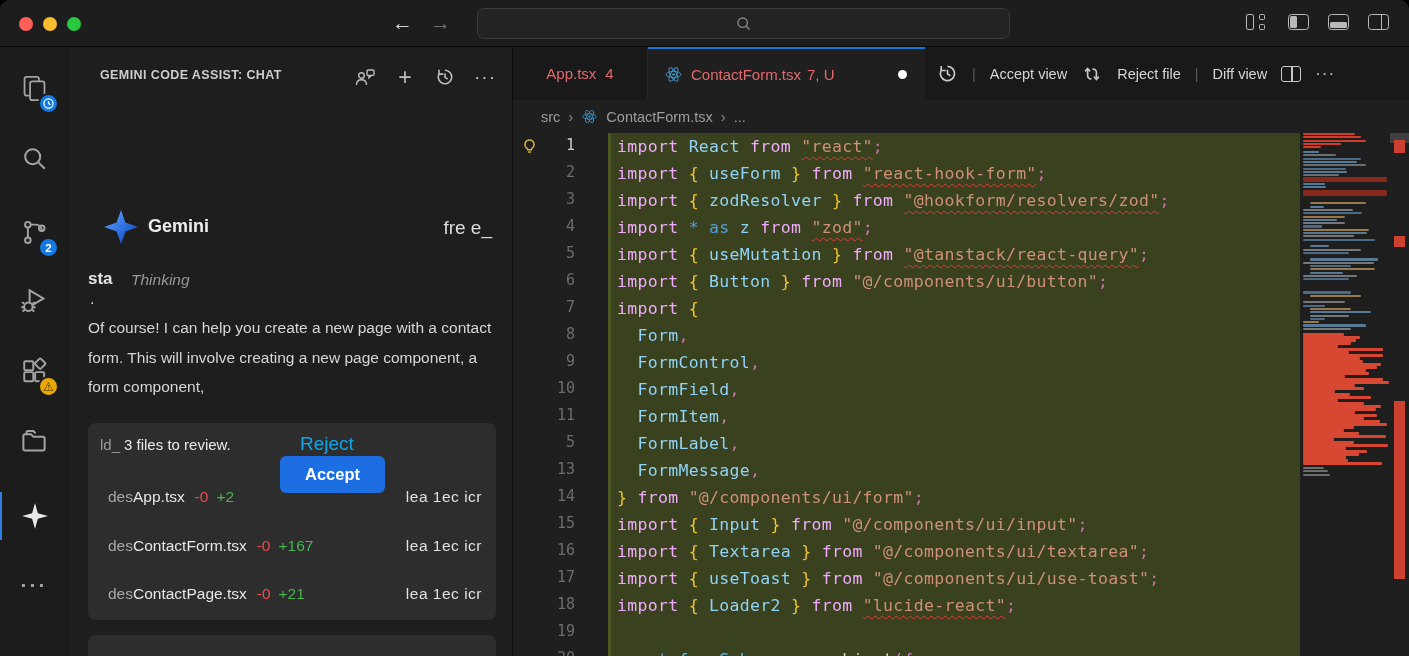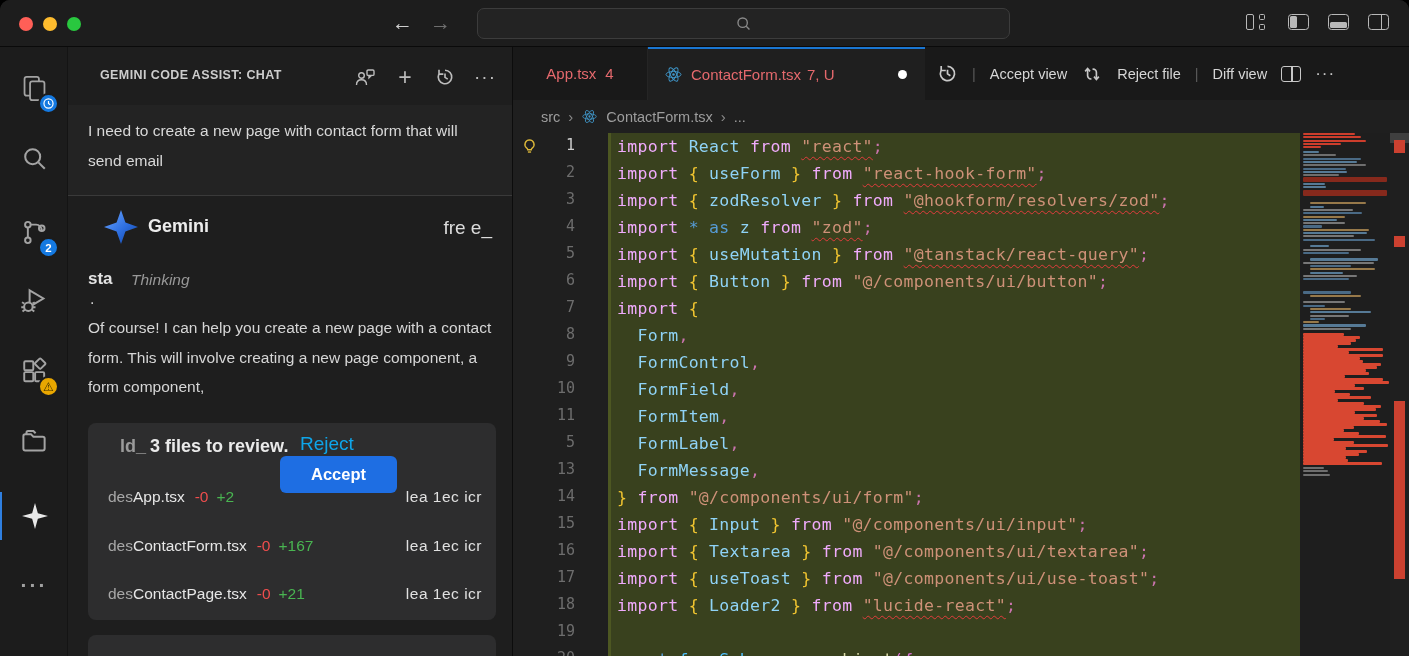--- a/index.html
+++ b/index.html
@@ -44,24 +44,24 @@
   .user-block{position:absolute;left:0;top:58px;right:0;height:91px;background:#232323;border-bottom:1px solid #3a3a3a;}
   .user-msg{position:absolute;left:20px;top:11px;right:24px;font-size:15.5px;line-height:30px;color:#d8d8d8;}
   .gem-row-icon{position:absolute;left:36px;top:163px;width:34px;height:34px;background:linear-gradient(135deg,#6ea8ff 0%,#2e6fe0 55%,#0c3f9e 100%);clip-path:polygon(50% 0%,63% 37%,100% 50%,63% 63%,50% 100%,37% 63%,0% 50%,37% 37%);}
   .gem-name{position:absolute;left:80px;top:169px;font-size:18px;font-weight:bold;color:#ececec;}
   .gem-glitch{position:absolute;right:20px;top:170px;font-size:19px;color:#dcdcdc;}
   .status-glitch{position:absolute;left:20px;top:222px;font-size:17px;font-weight:bold;color:#e3e3e3;}
   .status-text{position:absolute;left:63px;top:224px;font-size:15.5px;font-style:italic;color:#989898;}
   .status-dot{position:absolute;left:22px;top:243px;font-size:16px;color:#cfcfcf;}
   .response-p{position:absolute;left:20px;top:266px;right:16px;height:84px;overflow:hidden;font-size:15.5px;line-height:29.5px;color:#d6d6d6;}
   .review-card{position:absolute;left:20px;top:376px;width:408px;height:197px;background:#2d2d2e;border-radius:8px;}
-  .rc-header{position:absolute;left:32px;top:13px;font-size:18px;color:#eaeaea;font-weight:bold;}
+  .rc-header{position:absolute;left:12px;top:13px;font-size:15px;color:#eaeaea;}
   .rc-header .glitch{color:#9b9b9b;margin-right:4px;}
   .rc-reject{position:absolute;left:212px;top:10px;font-size:19px;color:#0ea5e9;}
-  .rc-accept{position:absolute;left:192px;top:33px;width:117px;height:37px;background:#1e6ee3;border-radius:6px;display:flex;align-items:center;justify-content:center;font-size:16.5px;font-weight:bold;color:#fff;z-index:2;}
+  .rc-accept{position:absolute;left:192px;top:33px;width:105px;height:37px;background:#1e6ee3;border-radius:6px;display:flex;align-items:center;justify-content:center;font-size:16.5px;font-weight:bold;color:#fff;z-index:2;}
   .file-row{position:absolute;left:20px;right:14px;height:26px;display:flex;align-items:center;font-size:15.5px;}
   .fr-glitch{color:#a8a8a8;}
   .fr-name{color:#e6e6e6;}
   .fr-rem{color:#ee4d4d;margin-left:10px;}
   .fr-add{color:#49b551;margin-left:8px;}
   .fr-suffix{margin-left:auto;color:#e0e0e0;letter-spacing:.5px;}
   .card2{position:absolute;left:20px;top:588px;width:408px;height:21px;background:#2d2d2e;border-radius:8px 8px 0 0;}
 
   
   .editor{position:absolute;left:513px;top:47px;right:0;bottom:0;background:#1f1f1f;}
@@ -228,23 +228,20 @@
       <span class="chat-hicon" style="left:364px">
         <svg width="20" height="20" viewBox="0 0 16 16" fill="none" stroke="#bdbdbd" stroke-width="1.3">
             <path d="M8 2.6 a5.4 5.4 0 1 1 -5 3.3"></path>
             <path d="M3.2 2.2 v3.5 h3.5"></path>
             <path d="M8 5.2 V8.3 L10.2 9.7"></path>
           </svg>
       </span>
       <span class="chat-hicon" style="left:404px;font-size:19px;letter-spacing:1px;">···</span>
     </div>
 
-    <div class="user-block">
-      <div class="user-msg">I need to create a new page with contact form that will send email</div>
-    </div>
 
     <div class="gem-row-icon"></div>
     <div class="gem-name">Gemini</div>
     <div class="gem-glitch">fre e_</div>
 
     <div class="status-glitch">sta</div>
     <div class="status-text">Thinking</div>
     <div class="status-dot">.</div>
 
     <div class="response-p">Of course! I can help you create a new page with a contact form. This will involve creating a new page component, a form component,</div>

